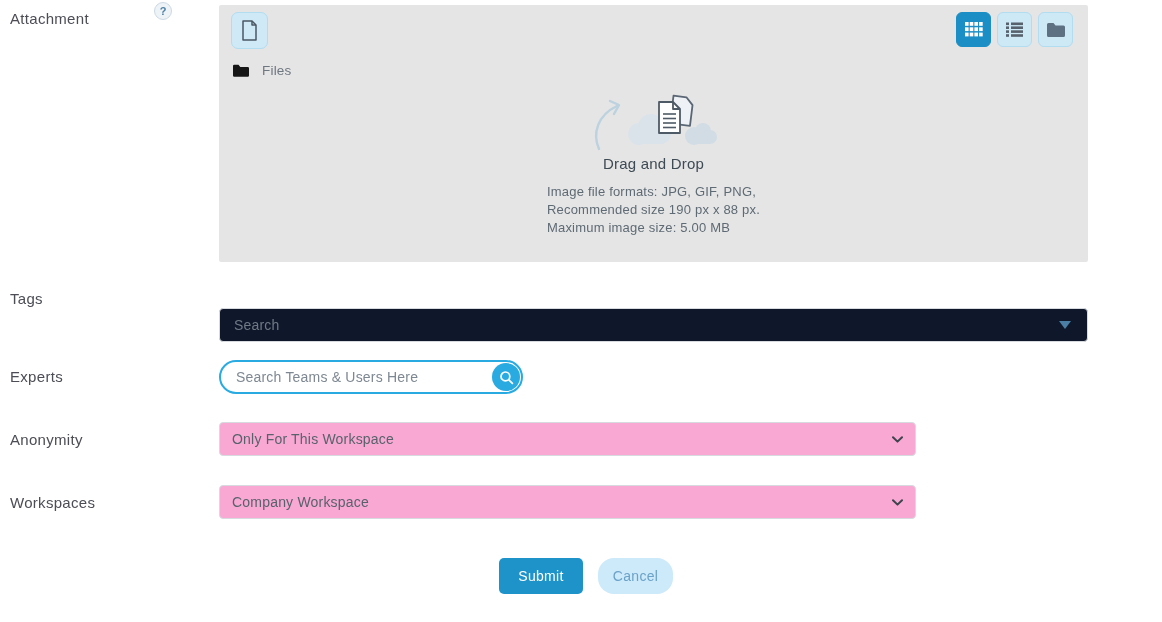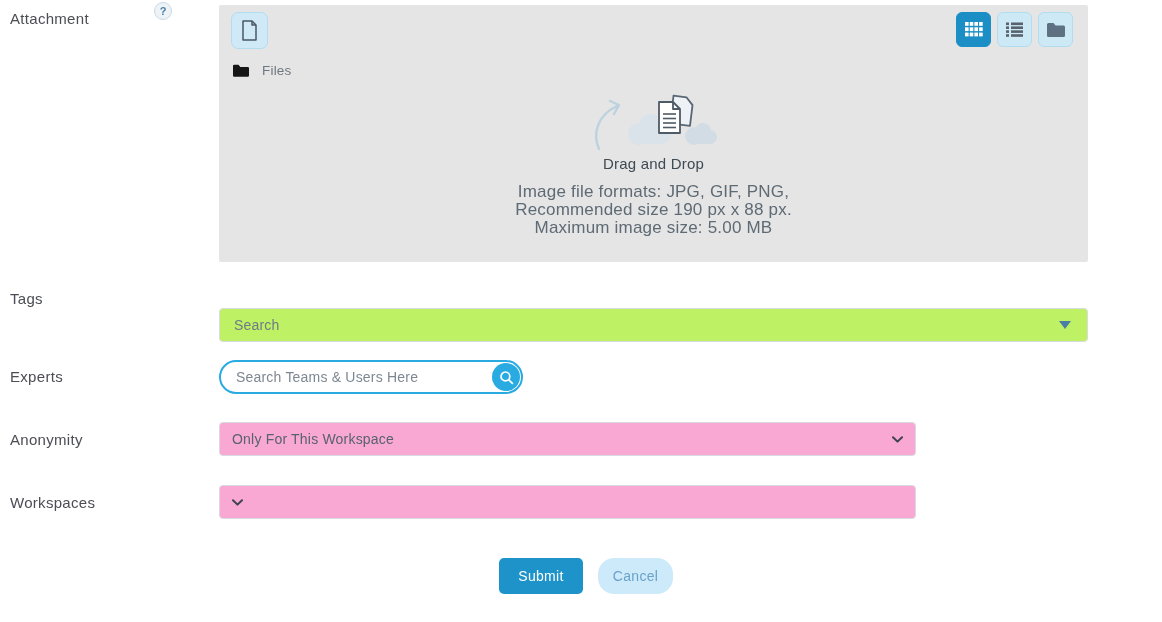--- a/index.html
+++ b/index.html
@@ -23,26 +23,26 @@
   .view-btns { position:absolute; right:15px; top:7px; display:flex; gap:6px; }
   .view-btn { width:35px; height:35px; border-radius:6px; border:1px solid #b2dcf0;
     background:#cde9f6; display:flex; align-items:center; justify-content:center; cursor:pointer; }
   .view-btn.active { background:#1b8ec5; border-color:#1b8ec5; }
   .files-row { position:absolute; left:14px; top:58px; display:flex; align-items:center; gap:13px; }
   .files-label { font-size:13.5px; color:#6e7780; letter-spacing:.2px; }
 
   .center-block { position:absolute; left:0; top:86px; width:100%;
     display:flex; flex-direction:column; align-items:center; }
   .dragdrop-title { margin-top:2px; font-size:15px; color:#3e4a54; font-weight:500; letter-spacing:.2px; }
-  .upload-info { margin-top:11px; font-size:17px; line-height:18px; color:#5e6a74;
-    text-align:center; letter-spacing:.2px; }
+  .upload-info { margin-top:11px; font-size:13px; line-height:18px; color:#5e6a74;
+    text-align:left; letter-spacing:.2px; }
 
   
   .tags-box { position:absolute; left:219px; top:308px; width:869px; height:34px;
-    border:1px solid #d7dbdf; border-radius:4px; background:#bef264; cursor:pointer;
+    border:1px solid #d7dbdf; border-radius:4px; background:#0f172a; cursor:pointer;
     display:flex; align-items:center; padding:0 16px 0 14px; }
   .tags-placeholder { font-size:14px; color:#6f7a85; letter-spacing:.2px; flex:1; }
   .tri-down { width:0; height:0; border-left:6px solid transparent;
     border-right:6px solid transparent; border-top:8px solid #4b7ea4; }
 
   
   .experts-pill { position:absolute; left:219px; top:360px; width:304px; height:34px;
     border:2px solid #29abe2; border-radius:17px; background:#fff; display:flex; align-items:center; }
   .experts-input { flex:1; height:100%; border:none; outline:none; background:transparent;
     padding:0 6px 0 15px; font-size:14px; color:#7f1d1d; letter-spacing:.2px;
@@ -206,20 +206,21 @@
     <span class="select-value">Only For This Workspace</span>
     <span style="display:flex;">
       <svg width="11" height="7" viewBox="0 0 11 7">
         <path d="M1 1.2 L5.5 5.6 L10 1.2" fill="none" stroke="#3d444e" stroke-width="2" stroke-linecap="round" stroke-linejoin="round"></path>
       </svg>
     </span>
   </div>
 
   <div class="field-label" style="top:494px;">Workspaces</div>
   <div class="select-box" style="top:485px;">
+    <span class="select-value">Company Workspace</span>
     <span style="display:flex;">
       <svg width="11" height="7" viewBox="0 0 11 7">
         <path d="M1 1.2 L5.5 5.6 L10 1.2" fill="none" stroke="#3d444e" stroke-width="2" stroke-linecap="round" stroke-linejoin="round"></path>
       </svg>
     </span>
   </div>
 
   <button class="btn btn-submit">Submit</button>
   <button class="btn btn-cancel">Cancel</button>
 

